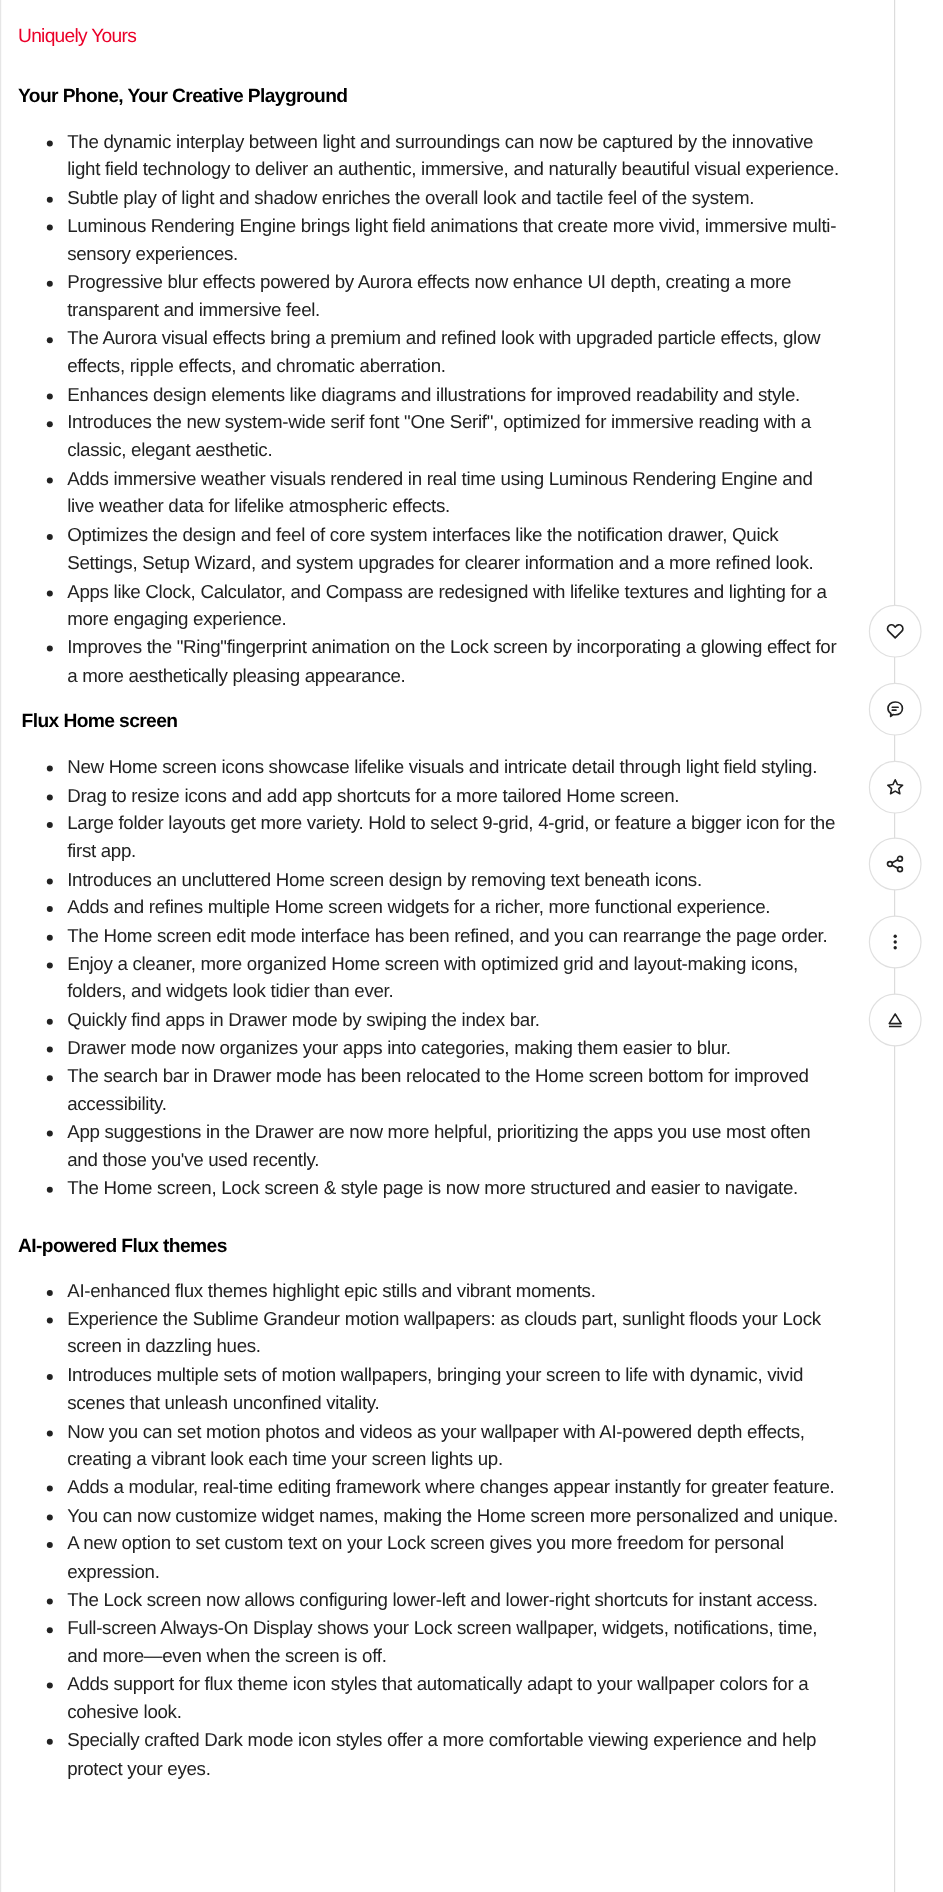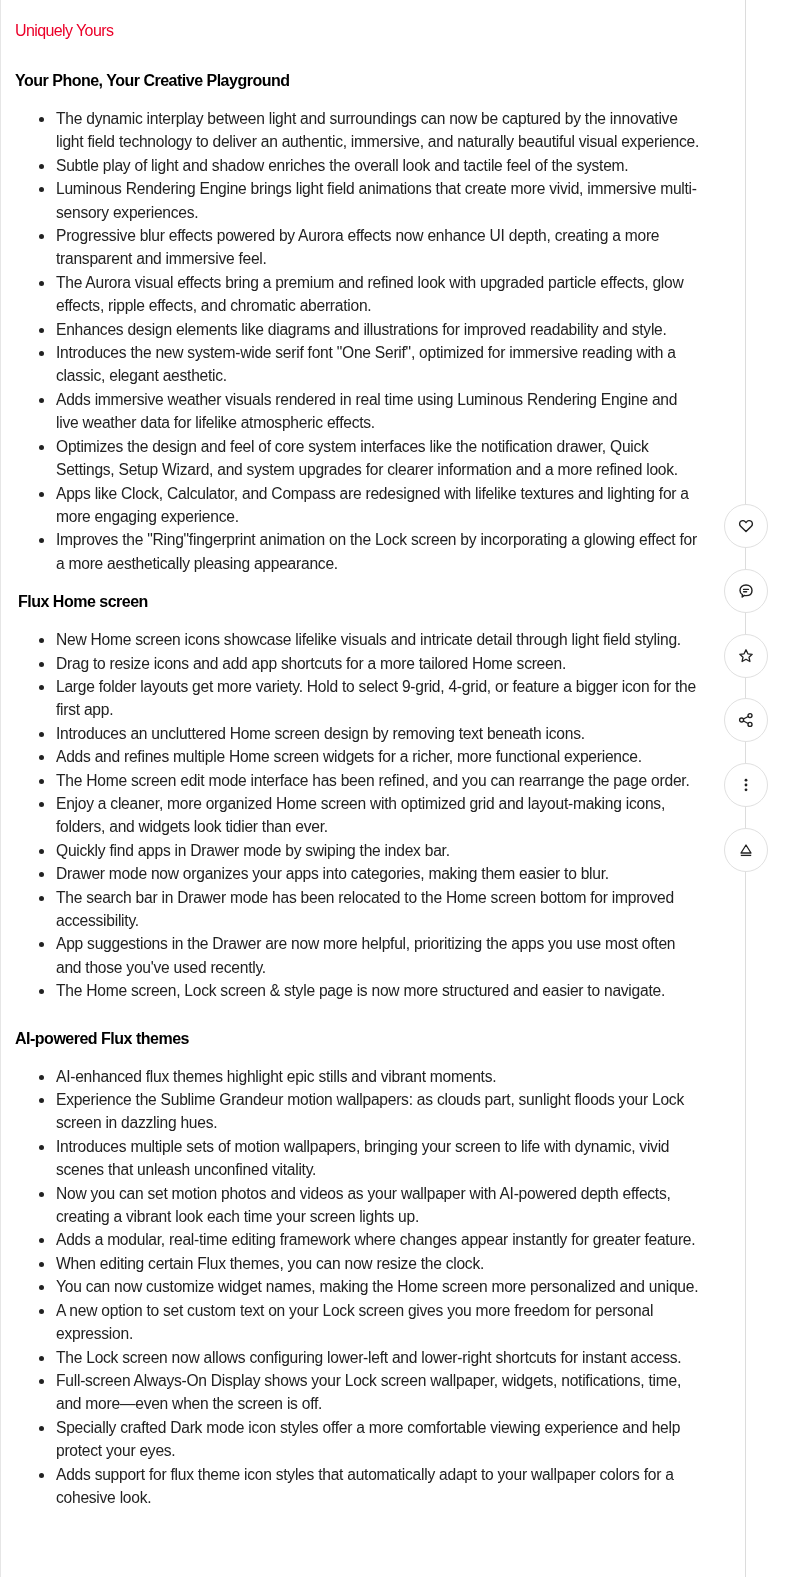--- a/index.html
+++ b/index.html
@@ -137,27 +137,26 @@
     <li>The Home screen, Lock screen &amp; style page is now more structured and easier to navigate.</li>
   </ul>
 
   <h3 class="section-title s3-title">AI-powered Flux themes</h3>
   <ul class="bullets">
     <li>AI-enhanced flux themes highlight epic stills and vibrant moments.</li>
     <li>Experience the Sublime Grandeur motion wallpapers: as clouds part, sunlight floods your Lock screen in dazzling hues.</li>
     <li>Introduces multiple sets of motion wallpapers, bringing your screen to life with dynamic, vivid scenes that unleash unconfined vitality.</li>
     <li>Now you can set motion photos and videos as your wallpaper with AI-powered depth effects, creating a vibrant look each time your screen lights up.</li>
     <li>Adds a modular, real-time editing framework where changes appear instantly for greater feature.</li>
-    <li>When editing certain Flux themes, you can now resize the clock.</li>
     <li>You can now customize widget names, making the Home screen more personalized and unique.</li>
     <li>A new option to set custom text on your Lock screen gives you more freedom for personal expression.</li>
     <li>The Lock screen now allows configuring lower-left and lower-right shortcuts for instant access.</li>
     <li>Full-screen Always-On Display shows your Lock screen wallpaper, widgets, notifications, time, and more—even when the screen is off.</li>
+    <li>Adds support for flux theme icon styles that automatically adapt to your wallpaper colors for a cohesive look.</li>
     <li>Specially crafted Dark mode icon styles offer a more comfortable viewing experience and help protect your eyes.</li>
-    <li>Adds support for flux theme icon styles that automatically adapt to your wallpaper colors for a cohesive look.</li>
   </ul>
 </div>
 
 <div class="divider"></div>
 
 <div class="action-btn" style="top:504px;">
   <svg viewBox="0 0 16 16" fill="none" stroke="#222" stroke-width="1.4" stroke-linejoin="round">
     <path d="M8 13.5 L2.6 8.2 C1.2 6.8 1.3 4.5 2.8 3.3 C4.2 2.2 6.3 2.5 7.4 3.9 L8 4.6 L8.6 3.9 C9.7 2.5 11.8 2.2 13.2 3.3 C14.7 4.5 14.8 6.8 13.4 8.2 Z"></path>
   </svg>
 </div>

